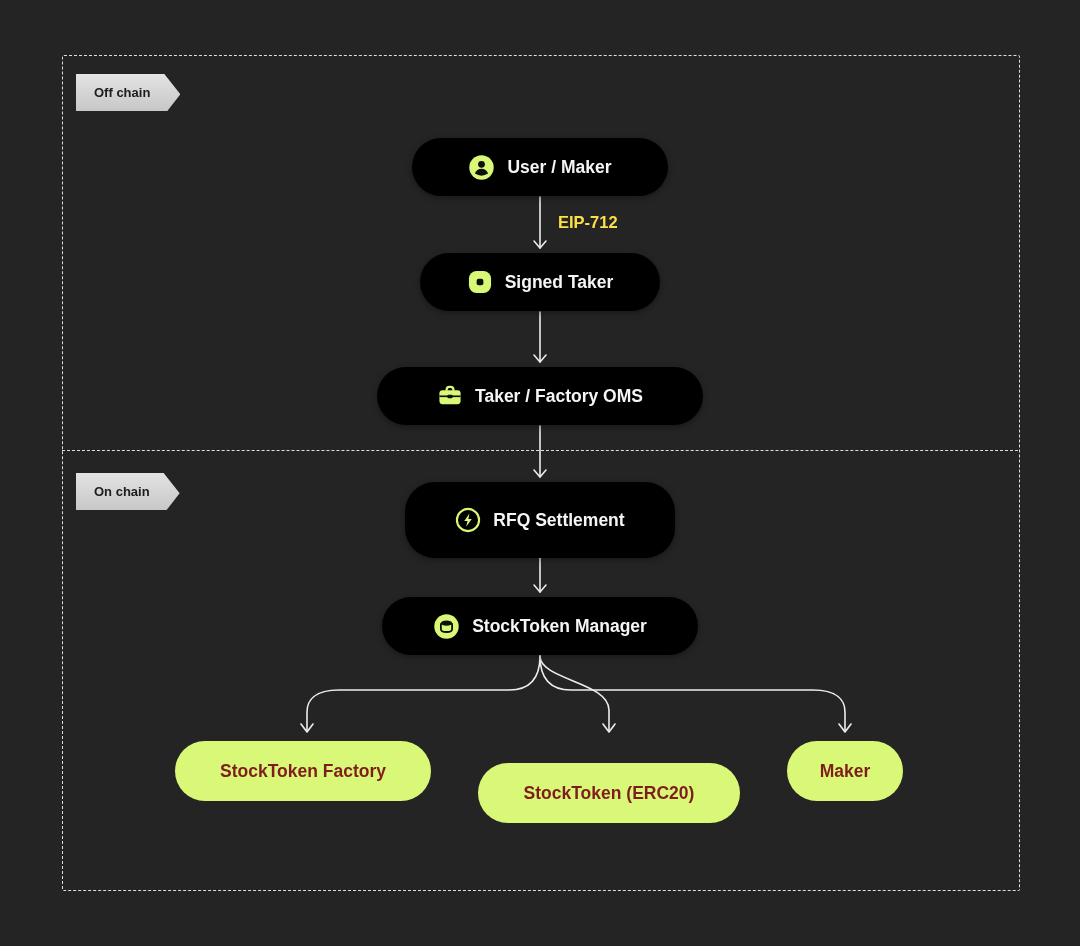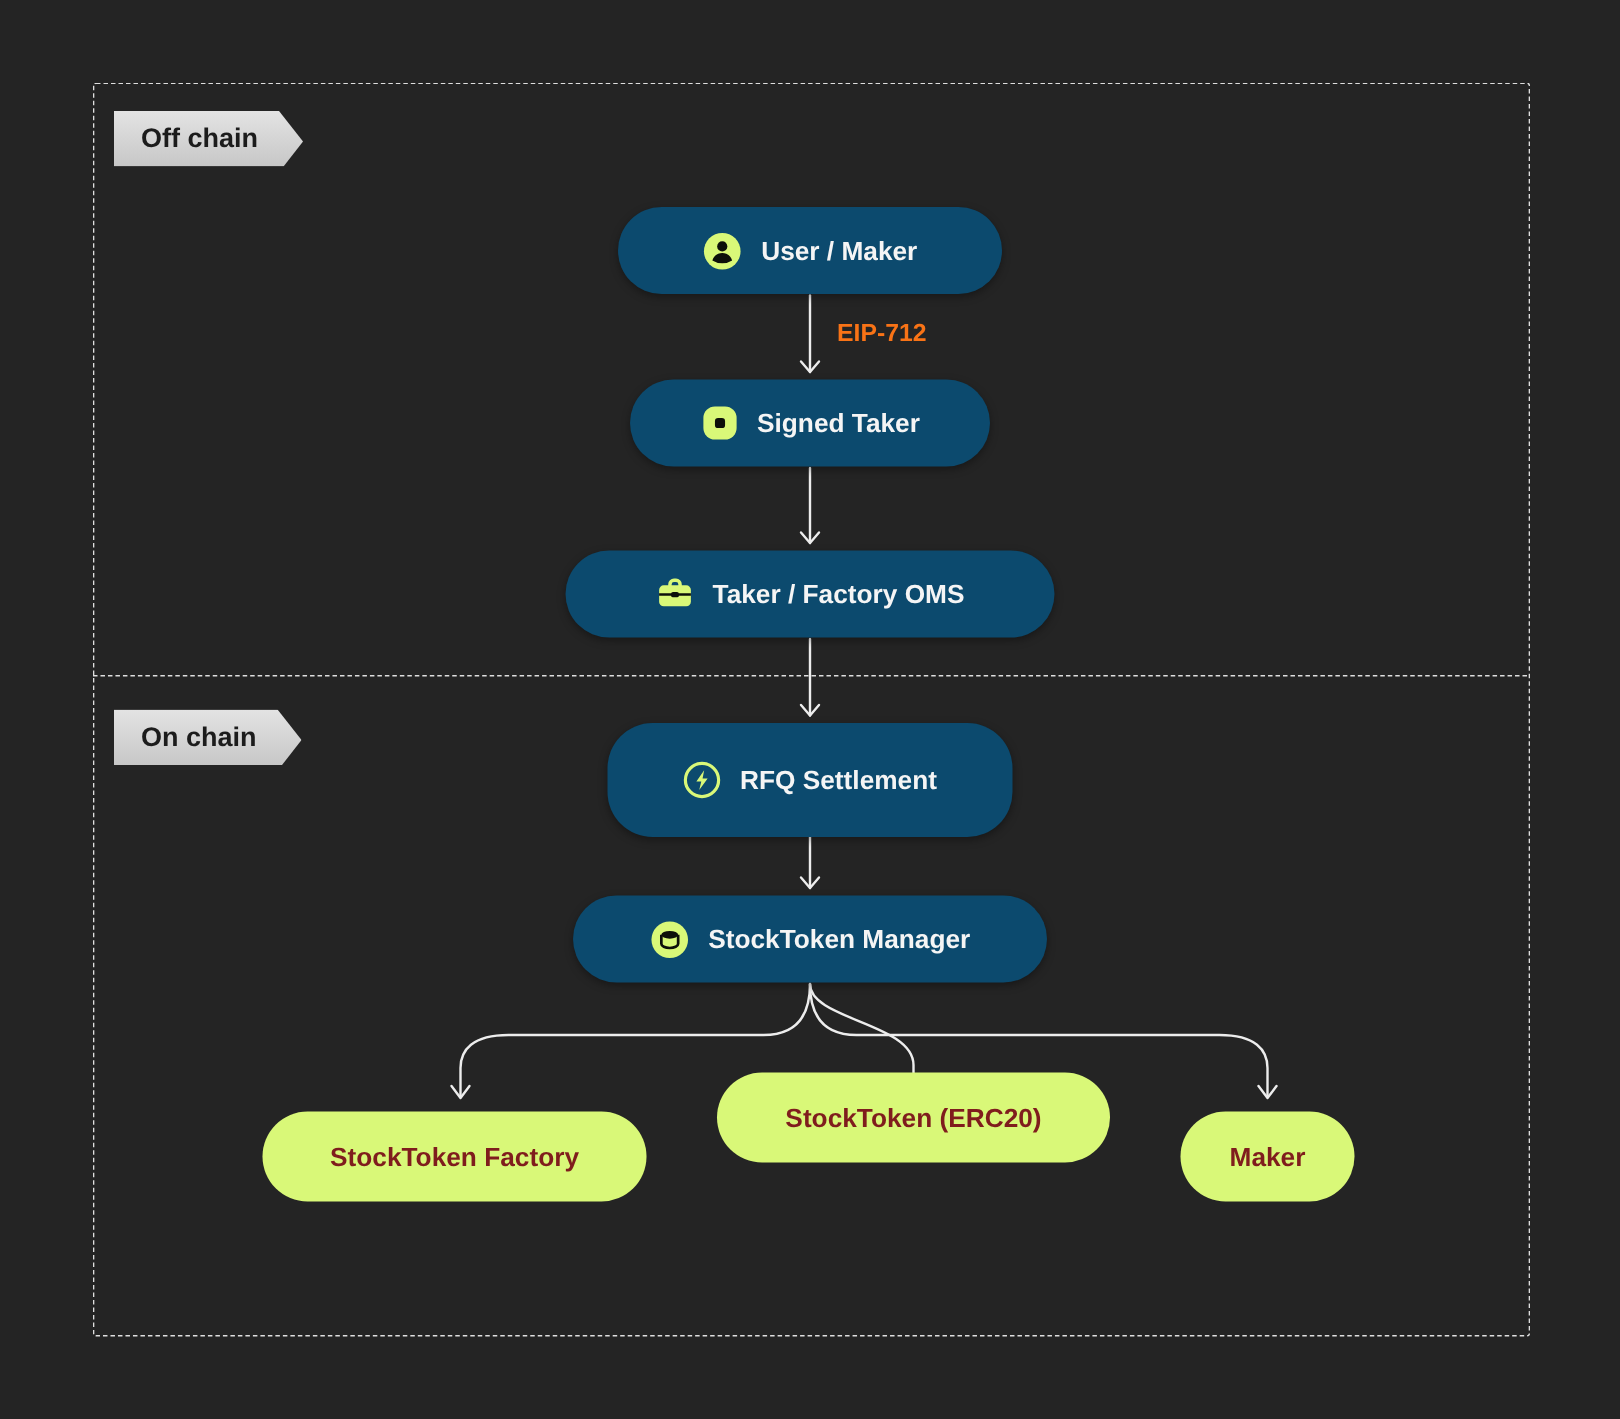--- a/index.html
+++ b/index.html
@@ -19,53 +19,53 @@
     position:absolute;left:62px;top:450px;width:956px;height:0;
     border-top:1.6px dashed rgba(255,255,255,.85);
   }
 
   
   .tag{
     position:absolute;left:76px;height:37px;
     display:flex;align-items:center;
     padding:0 30px 0 18px;
     background:linear-gradient(180deg,#e3e3e3,#c7c7c7);
-    color:#1c1c1c;font-size:18px;font-weight:700;
+    color:#1c1c1c;font-size:13px;font-weight:700;
     clip-path:polygon(0 0,calc(100% - 16px) 0,100% 55%,calc(100% - 13px) 100%,0 100%);
   }
   .tag-off{top:74px;}
   .tag-on{top:473px;}
 
   
   .node{
     position:absolute;display:flex;align-items:center;justify-content:center;
     gap:12px;border-radius:30px;white-space:nowrap;
   }
   .node-dark{
-    background:#0c4a6e;color:#f5f5f5;font-size:17.5px;font-weight:600;
+    background:#000000;color:#f5f5f5;font-size:17.5px;font-weight:600;
     box-shadow:0 2px 6px rgba(0,0,0,.35);
   }
   .node-lime{
     background:#d9f878;color:#7f1d1d;font-size:17.5px;font-weight:600;
   }
   .node .icon{display:flex;align-items:center;}
 
   .n-user{left:412px;top:138px;width:256px;height:58px;}
   .n-order{left:420px;top:253px;width:240px;height:58px;}
   .n-taker{left:377px;top:367px;width:326px;height:58px;}
   .n-rfq{left:405px;top:482px;width:270px;height:76px;}
   .n-manager{left:382px;top:597px;width:316px;height:58px;align-items:center;}
   .n-factory{left:175px;top:741px;width:256px;height:60px;}
-  .n-erc20{left:478px;top:715px;width:262px;height:60px;}
+  .n-erc20{left:478px;top:763px;width:262px;height:60px;}
   .n-vault{left:787px;top:741px;width:116px;height:60px;}
 
   
   .edge-label{
     position:absolute;left:558px;top:213px;
-    color:#f97316;font-size:16.5px;font-weight:700;
+    color:#fde047;font-size:16.5px;font-weight:700;
   }
 
   
   .overlay{position:absolute;left:0;top:0;pointer-events:none;}
 
   
   .ic-lime{fill:#d9f878;}
   .ic-dark{fill:#0d100a;}
   .ic-stroke-lime{stroke:#d9f878;fill:none;}
   .ic-stroke-dark{stroke:#0d100a;fill:none;}

